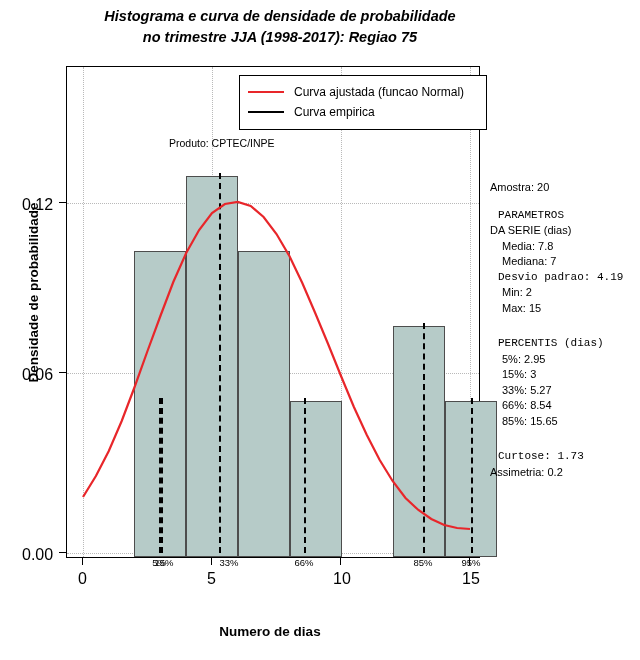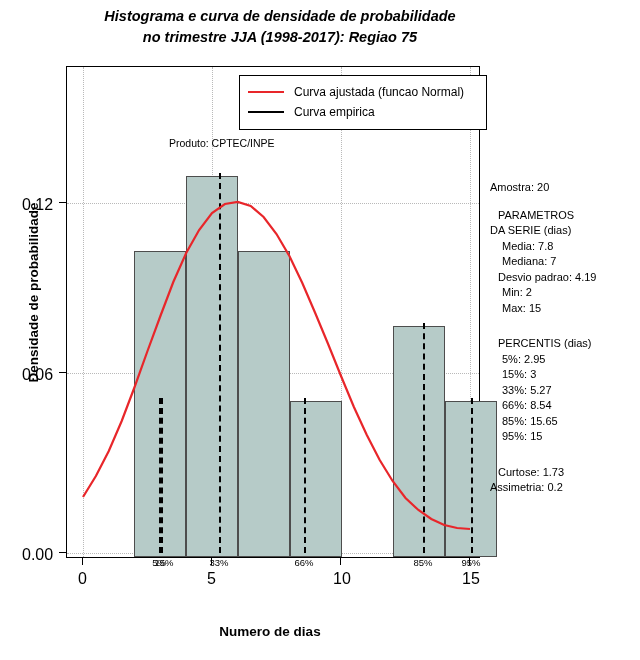--- a/index.html
+++ b/index.html
@@ -133,21 +133,21 @@
     background: #000000;
   }
   .side-panel {
     position: absolute;
     left: 490px;
     top: 180px;
     width: 150px;
     font-size: 11px;
     line-height: 15.5px;
   }
-  .side-panel .indent1 { padding-left: 8px; }
+  .side-panel .indent1 { padding-left: 8px; font-family: Liberation Mono, monospace; }
   .side-panel .indent2 { padding-left: 12px; }
   .spacer-sm { height: 12px; }
   .spacer-md { height: 20px; }
 </style>
 </head>
 <body>
 
 <div id="root">
 
   <div class="title-block">
@@ -196,21 +196,21 @@
 
     <div class="dashed" style="left:92px; top:331px; height:155px;"></div>
     <div class="dashed" style="left:94px; top:331px; height:155px;"></div>
     <div class="dashed" style="left:152px; top:106px; height:380px;"></div>
     <div class="dashed" style="left:237px; top:331px; height:155px;"></div>
     <div class="dashed" style="left:356px; top:256px; height:230px;"></div>
     <div class="dashed" style="left:404px; top:331px; height:155px;"></div>
 
     <div class="pct-label" style="left:76px; top:490px; width:32px;">5%</div>
     <div class="pct-label" style="left:81px; top:490px; width:32px;">15%</div>
-    <div class="pct-label" style="left:136px; top:490px; width:32px;">33%</div>
+    <div class="pct-label" style="left:146px; top:490px; width:32px;">33%</div>
     <div class="pct-label" style="left:221px; top:490px; width:32px;">66%</div>
     <div class="pct-label" style="left:340px; top:490px; width:32px;">85%</div>
     <div class="pct-label" style="left:388px; top:490px; width:32px;">95%</div>
 
     <svg width="412" height="490" viewBox="0 0 412 490" style="position:absolute; left:0; top:0;">
       <polyline fill="none" stroke="#e8262a" stroke-width="2.2" points="16,430 28.9,409 41.8,384 54.7,354 67.6,320 80.5,284 93.4,249 106.3,215 119.2,186 132.1,163 145,146 157.9,137 170.8,135 183.7,139 196.6,150 209.5,167 222.4,189 235.3,216 248.2,246 261.1,277 274,309 286.9,340 299.8,368 312.7,393 325.6,414 338.5,431 351.4,443 364.3,452 377.2,458 390.1,461 403,462"></polyline>
     </svg>
 
     <div class="prod-note">Produto: CPTEC/INPE</div>
 
@@ -237,19 +237,18 @@
     <div class="indent1">Desvio padrao: 4.19</div>
     <div class="indent2">Min: 2</div>
     <div class="indent2">Max: 15</div>
     <div class="spacer-md"></div>
     <div class="indent1">PERCENTIS (dias)</div>
     <div class="indent2">5%: 2.95</div>
     <div class="indent2">15%: 3</div>
     <div class="indent2">33%: 5.27</div>
     <div class="indent2">66%: 8.54</div>
     <div class="indent2">85%: 15.65</div>
-    <div class="indent2">95%: 15</div>
     <div class="spacer-md"></div>
     <div class="indent1">Curtose: 1.73</div>
     <div>Assimetria: 0.2</div>
   </div>
 
 </div>
 
 </body></html>

